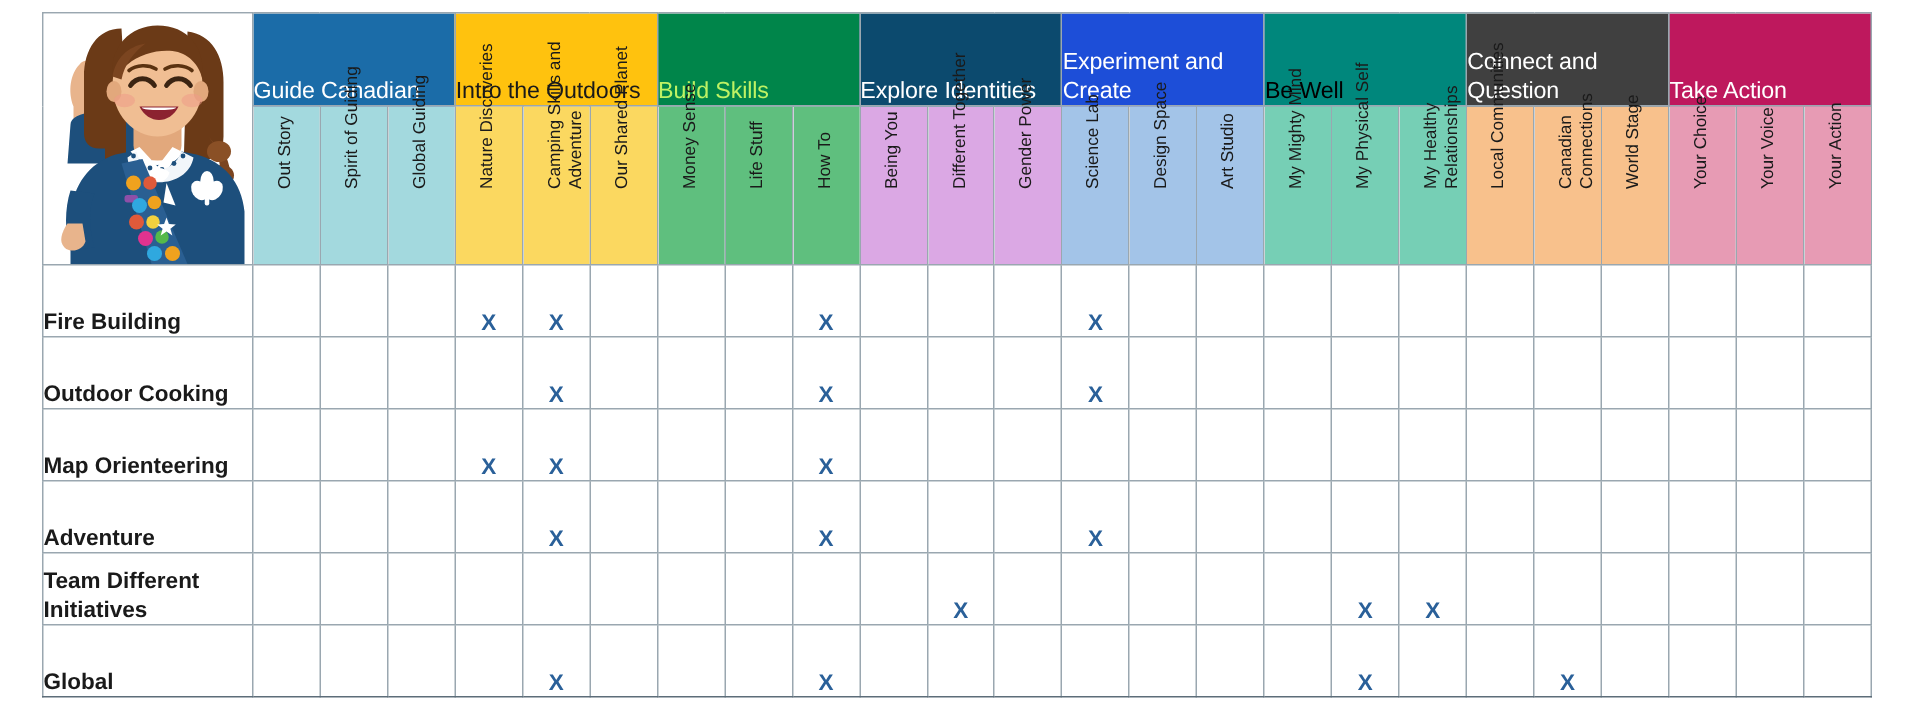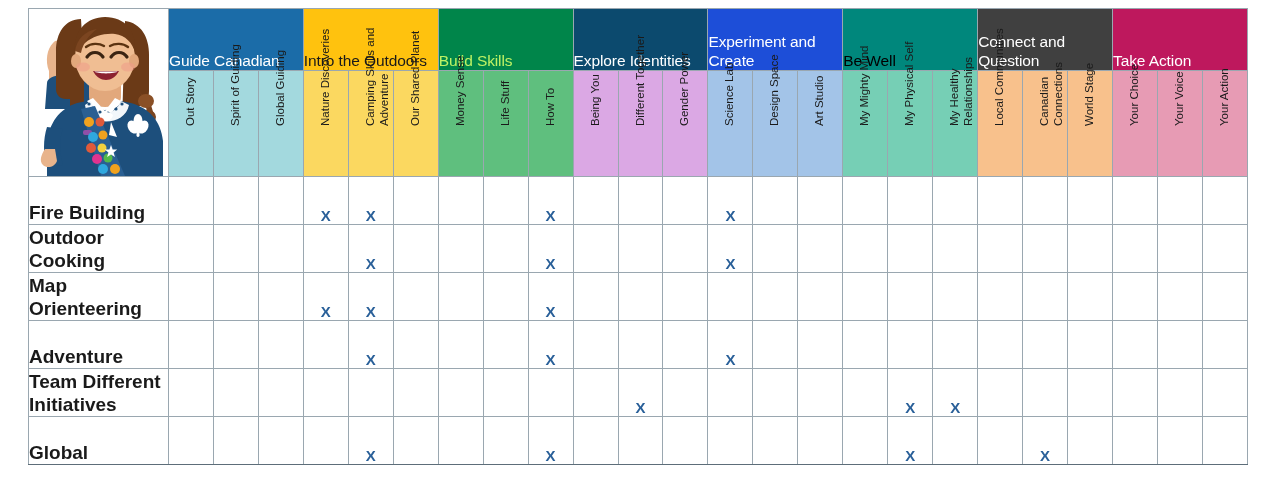--- a/index.html
+++ b/index.html
@@ -93,21 +93,21 @@
   
   tbody td {
     height: 48px;
     border: 1px solid #b9c3cb;
     background: #ffffff;
     vertical-align: middle;
   }
   td.rowlabel {
     text-align: left;
     padding: 0 10px 0 13px;
-    font-size: 19px;
+    font-size: 15px;
     font-weight: bold;
     color: #1a1a1a;
     line-height: 1.22;
     background: #ffffff;
     border-left: 1px solid #6b7a86;
     border-right: 1px solid #6b7a86;
   }
   td.cell {
     text-align: center;
     font-size: 15px;

